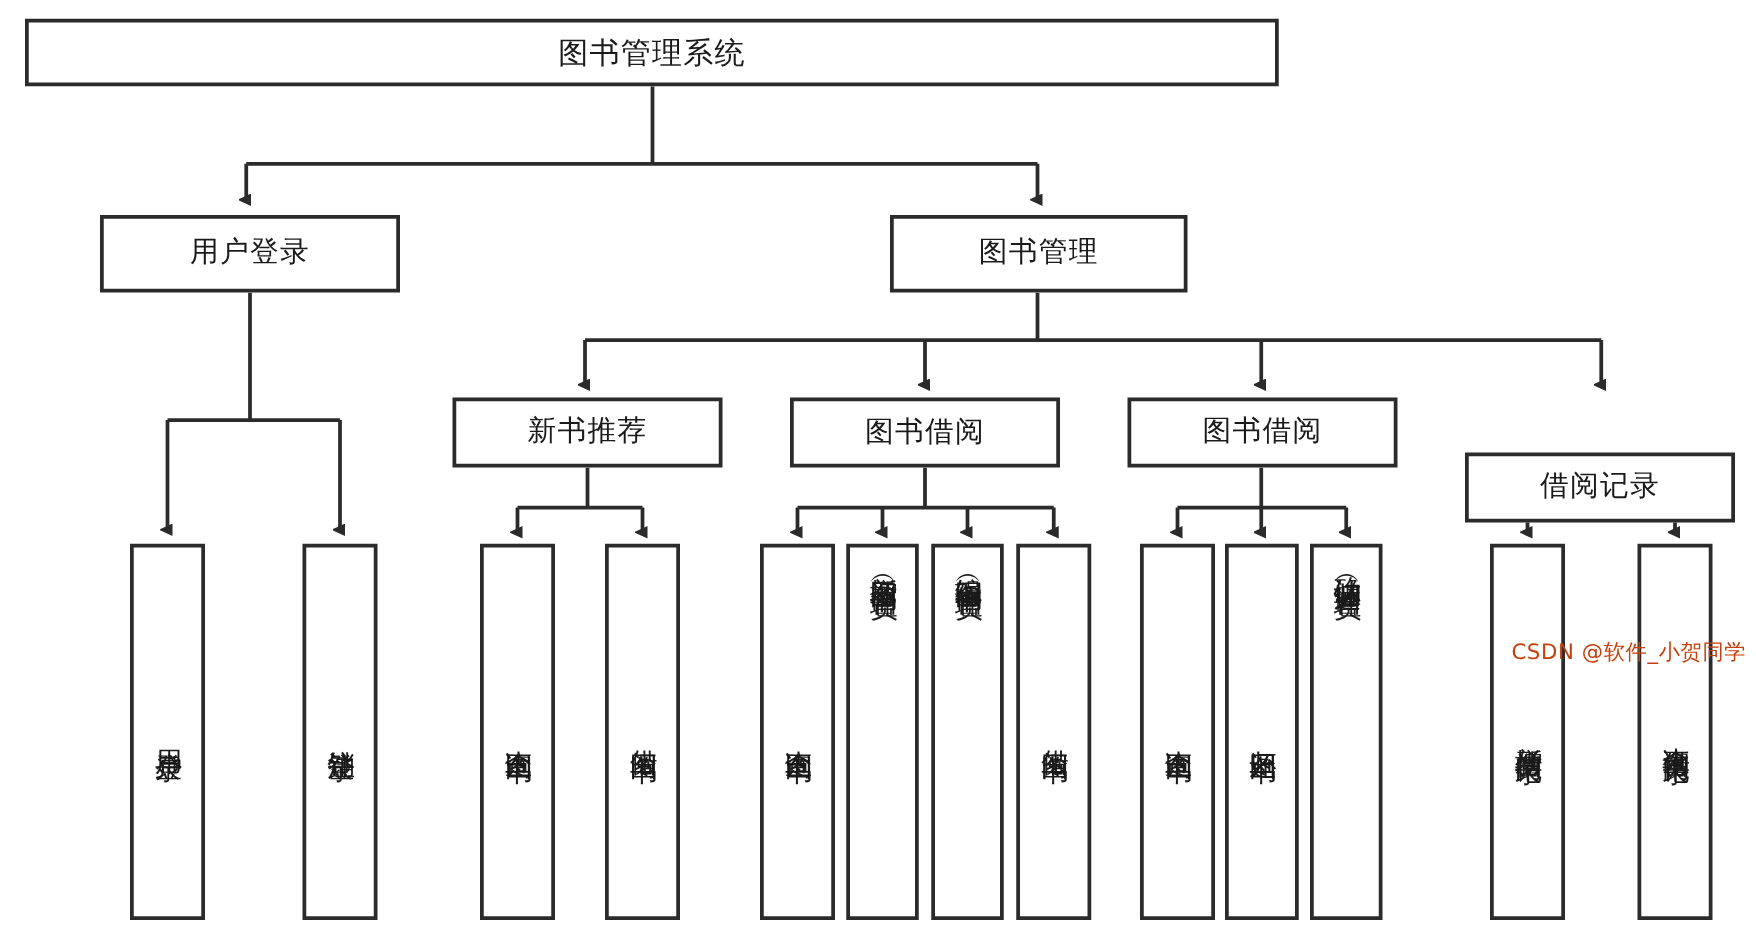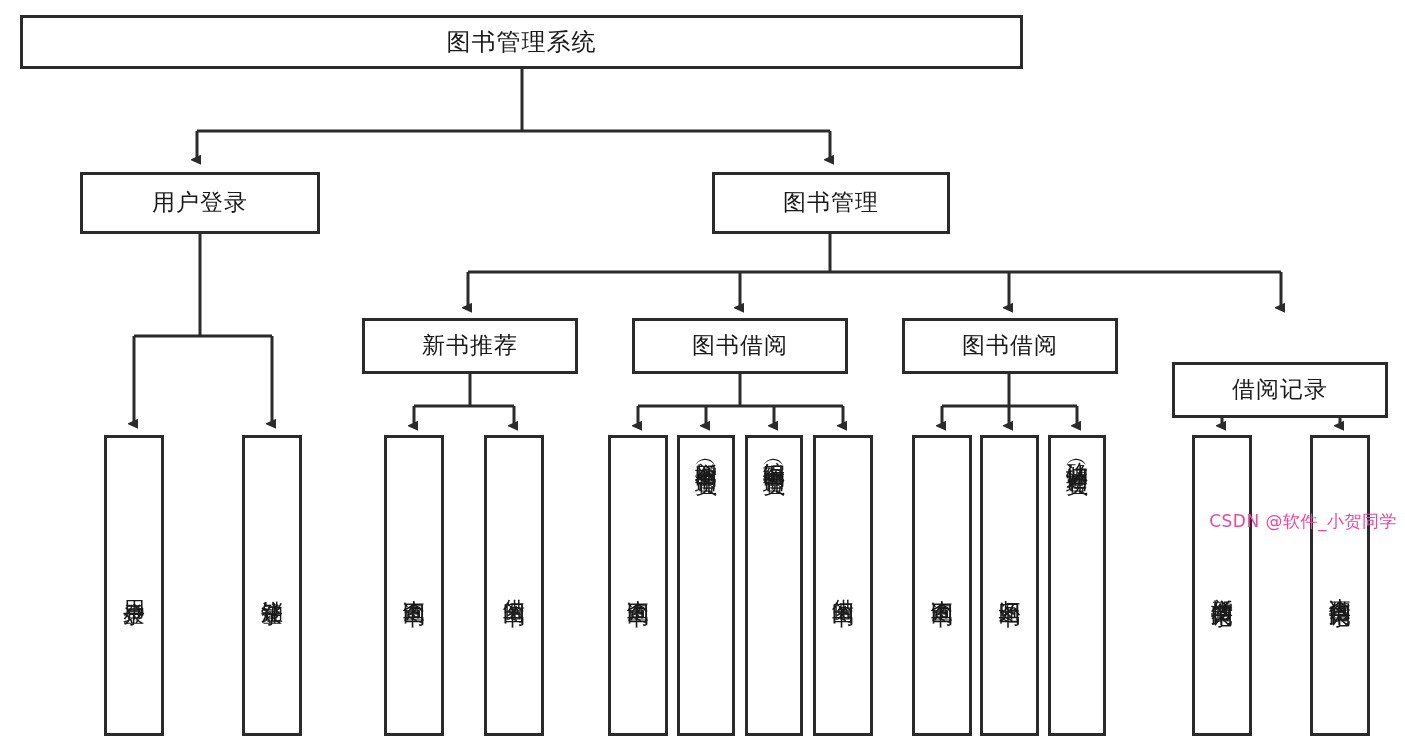--- a/index.html
+++ b/index.html
@@ -63,21 +63,21 @@
   }
   .node-v.center-text {
     align-items: center;
     padding-top: 0;
   }
   #watermark {
     position: absolute;
     right: 8px;
     bottom: 4px;
     font-size: 17px;
-    color: #ec4899;
+    color: #c2410c;
     letter-spacing: 0.5px;
     white-space: nowrap;
     user-select: none;
   }
 </style>
 </head>
 <body>
 
 <div id="diagram-root">
 

